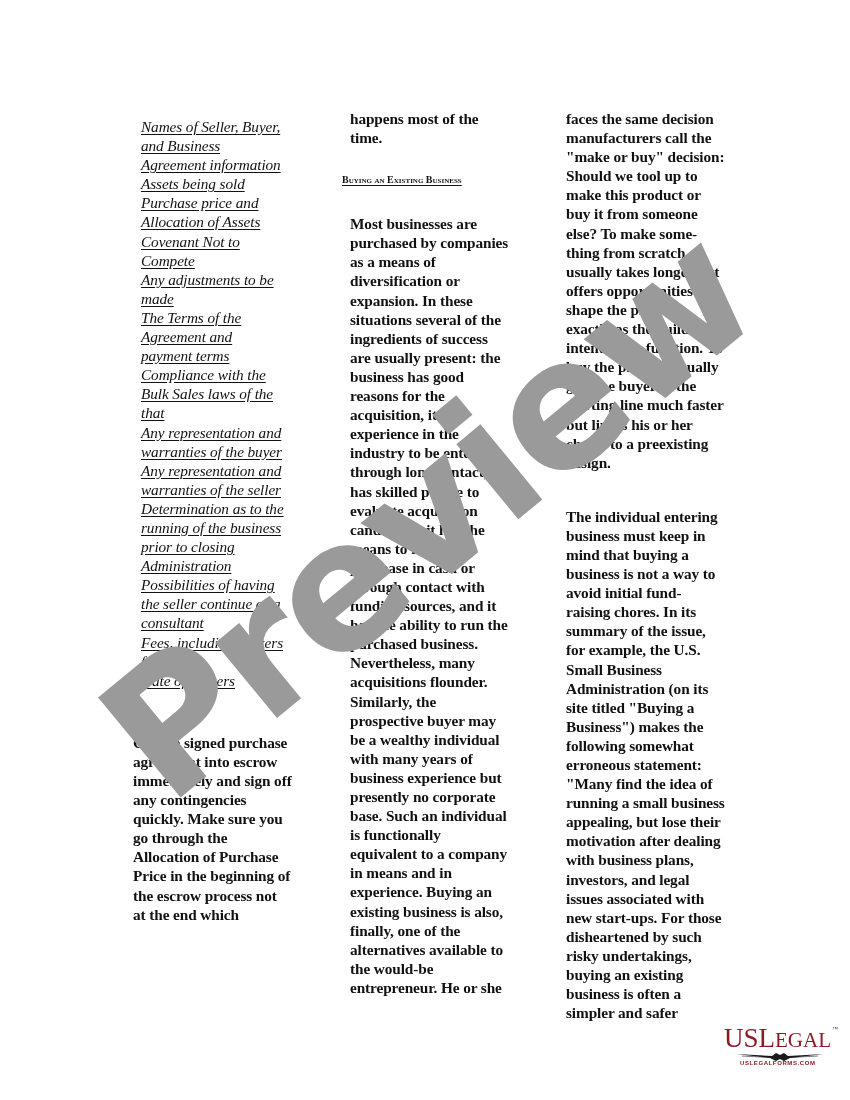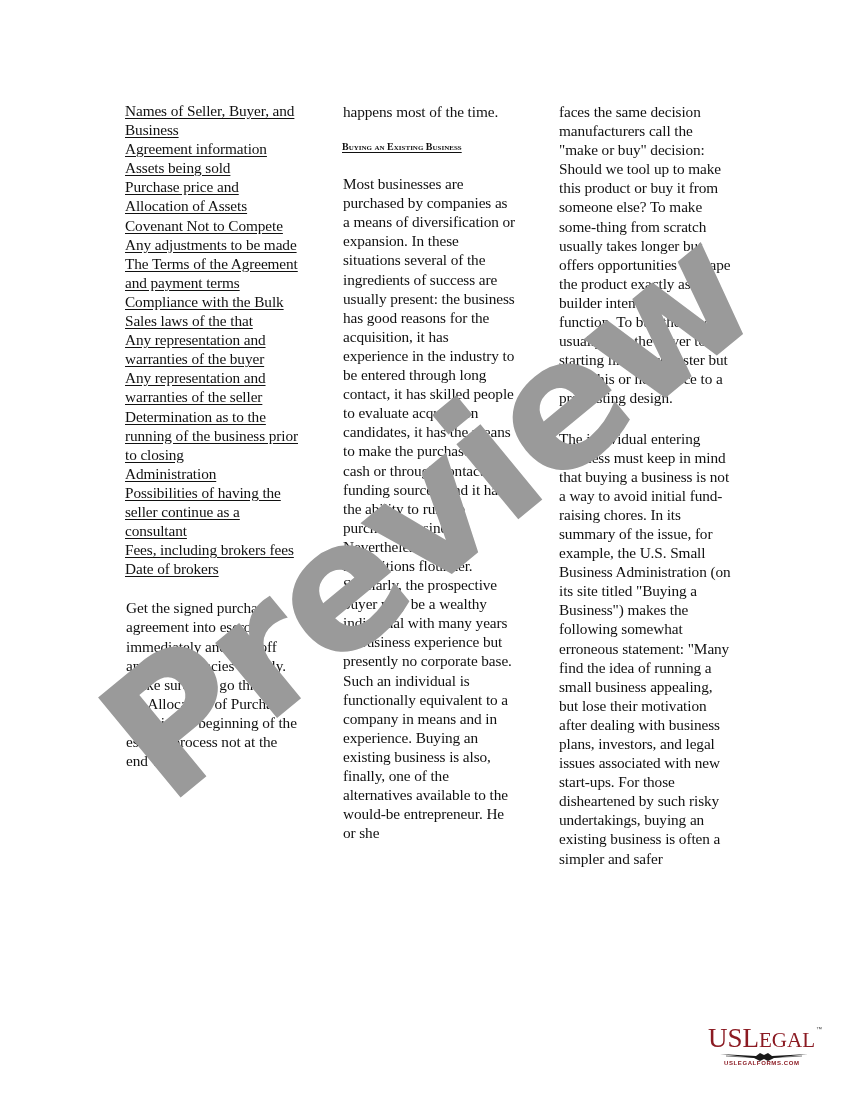--- a/index.html
+++ b/index.html
@@ -26,32 +26,34 @@
       font-size: 15.3px;
       line-height: 19.1px;
       letter-spacing: -0.1px;
     }
     .col-1 { left: 125px; width: 175px; }
     .col-2 { left: 342px; width: 175px; }
     .col-3 { left: 558px; width: 175px; }
 
     .checklist {
       list-style: none;
-      margin: 0;
+      margin: 16px;
       padding: 0;
+      font-style: italic;
     }
     .checklist li {
       text-decoration: underline;
       text-underline-offset: 2px;
       margin: 0;
       padding: 0;
     }
     .para {
-      margin: 1px;
+      margin: 8px;
       padding: 0;
+      font-weight: bold;
     }
     .gap { height: 19px; }
     .heading {
       margin: 0;
       font-size: 10px;
       line-height: 16px;
       font-weight: bold;
       font-variant: small-caps;
       text-decoration: underline;
       text-underline-offset: 2px;
@@ -63,21 +65,21 @@
     .watermark {
       position: absolute;
       left: 0; top: 0;
       width: 850px; height: 1100px;
       pointer-events: none;
     }
     .watermark svg { width: 850px; height: 1100px; }
 
     .logo {
       position: absolute;
-      left: 706px;
+      left: 722px;
       top: 1024px;
       width: 118px;
       height: 46px;
     }
     .logo-text {
       position: absolute;
       left: 2px;
       top: 0px;
       font-family: "Liberation Serif", "DejaVu Serif", serif;
       font-size: 27px;

